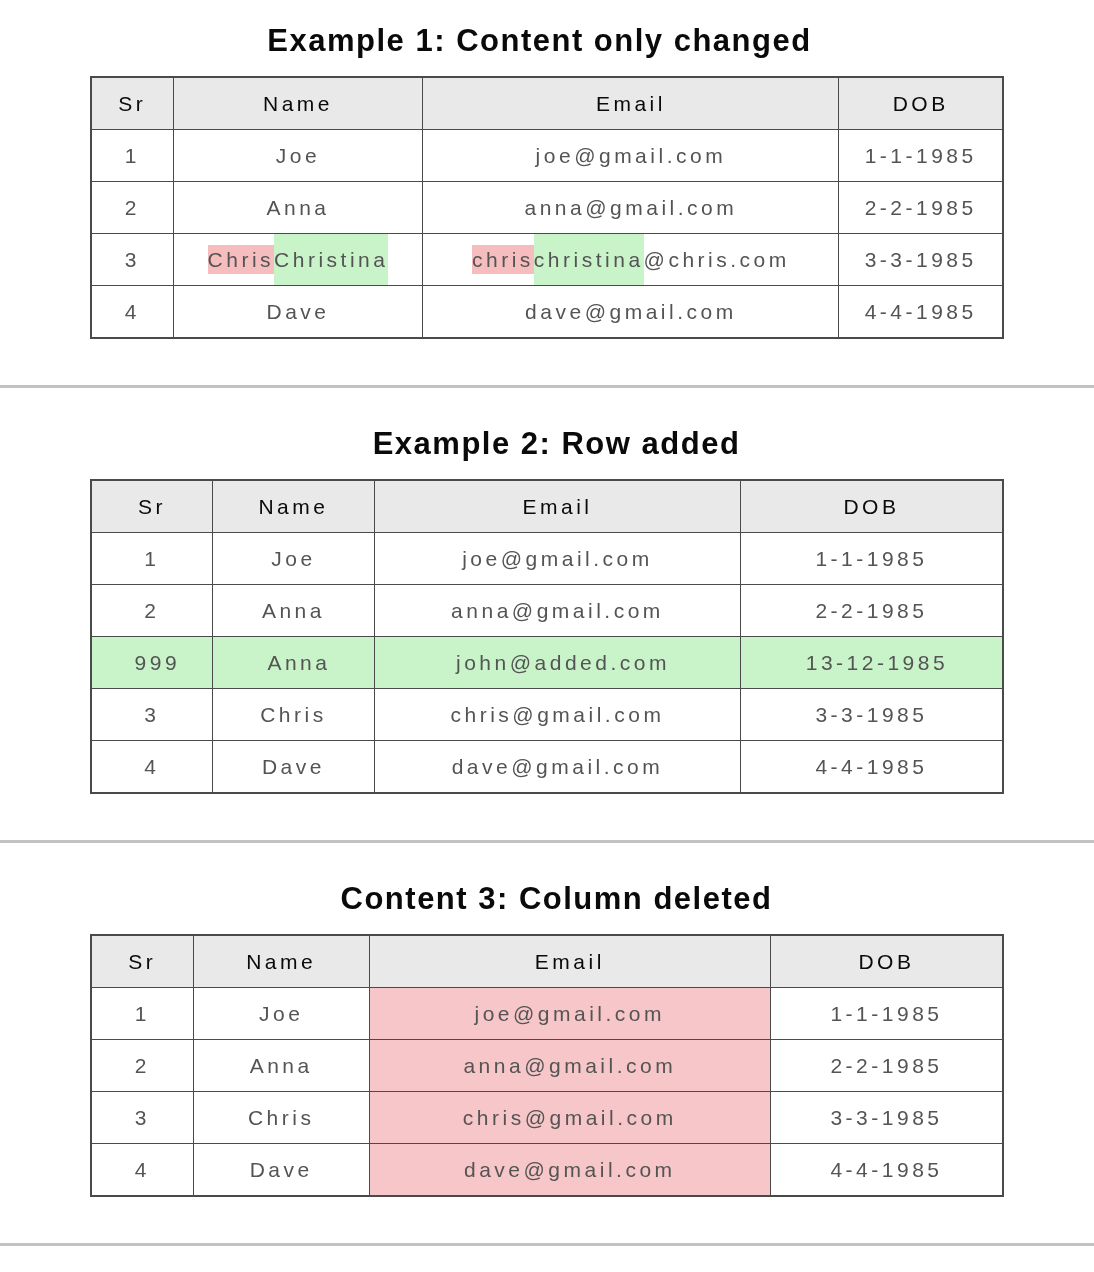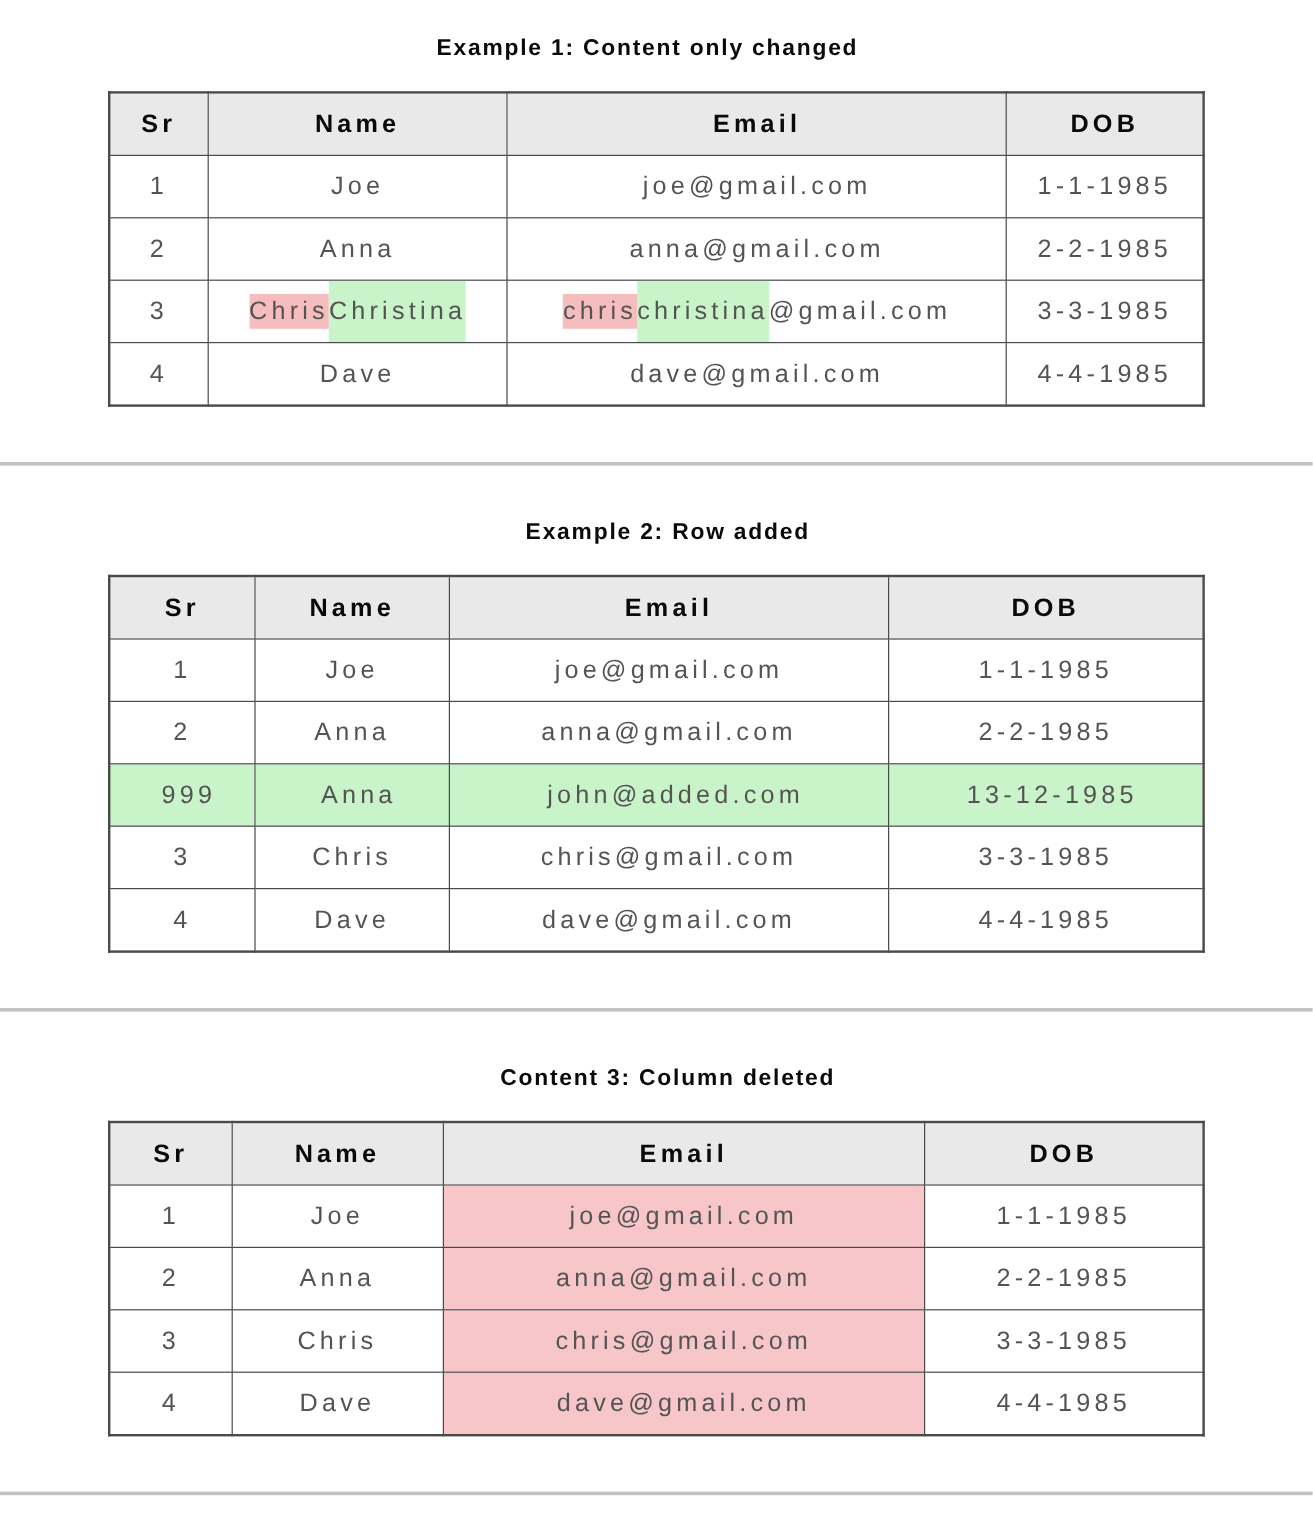--- a/index.html
+++ b/index.html
@@ -19,21 +19,21 @@
   html, body { margin: 0; padding: 0; }
   body {
     width: 1094px;
     margin: 0 auto;
     background: var(--page-bg);
     font-family: "Liberation Sans", sans-serif;
     padding-bottom: 20px;
   }
   h2.example-title {
     text-align: center;
-    font-size: 19px;
+    font-size: 31px;
     line-height: 28px;
     font-weight: 700;
     color: var(--title-text);
     letter-spacing: 1.5px;
     margin: 27px 15px 21px 0;
   }
   hr.section-divider {
     border: none;
     border-top: 3px solid var(--divider);
     margin: 46px 0 0 0;
@@ -56,21 +56,21 @@
     padding: 13px 6px;
     font-size: 21px;
     line-height: 25px;
     letter-spacing: 3.5px;
     overflow: hidden;
     white-space: nowrap;
   }
   table.diff-table th {
     background: var(--header-bg);
     color: var(--header-text);
-    font-weight: 700;
+    font-weight: 400;
   }
   table.diff-table td {
     color: var(--cell-text);
   }
   
   .t1 th:nth-child(1){width:9%}    .t1 th:nth-child(2){width:27.4%}
   .t1 th:nth-child(3){width:45.6%} .t1 th:nth-child(4){width:18%}
   .t2 th:nth-child(1){width:13.3%} .t2 th:nth-child(2){width:17.8%}
   .t2 th:nth-child(3){width:40.1%} .t2 th:nth-child(4){width:28.8%}
   .t3 th:nth-child(1){width:11.2%} .t3 th:nth-child(2){width:19.3%}
@@ -107,21 +107,21 @@
           </tr>
           <tr>
             <td><span>2</span></td>
             <td><span>Anna</span></td>
             <td><span>anna@gmail.com</span></td>
             <td><span>2-2-1985</span></td>
           </tr>
           <tr>
             <td><span>3</span></td>
             <td><span class="seg-removed">Chris</span><span class="seg-added">Christina</span></td>
-            <td><span class="seg-removed">chris</span><span class="seg-added">christina</span><span>@gmail.com</span></td>
+            <td><span class="seg-removed">chris</span><span class="seg-added">christina</span><span>@chris.com</span></td>
             <td><span>3-3-1985</span></td>
           </tr>
           <tr>
             <td><span>4</span></td>
             <td><span>Dave</span></td>
             <td><span>dave@gmail.com</span></td>
             <td><span>4-4-1985</span></td>
           </tr>
         </tbody>
       </table>

